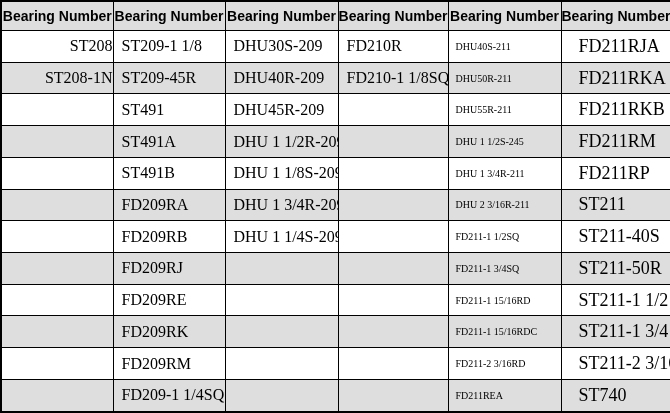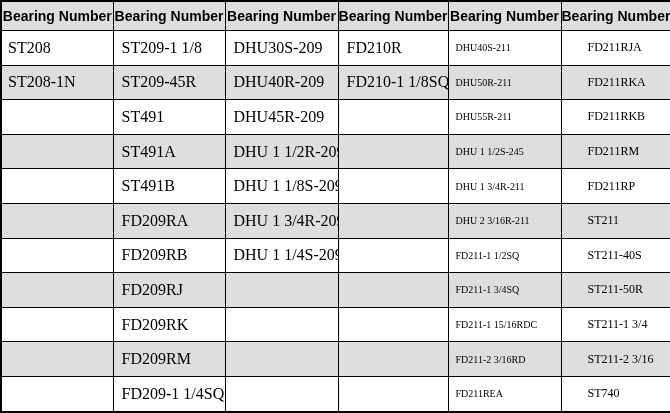--- a/index.html
+++ b/index.html
@@ -32,30 +32,30 @@
     background: var(--header-bg, #dedede);
     height: 28px;
   }
   td {
     font-family: "Liberation Serif", serif;
     font-size: 16px;
     text-align: left;
     padding-left: 8px;
   }
   td:first-child {
-    text-align: left;
+    text-align: right;
     padding-left: 6px;
   }
   td:nth-child(5) {
     font-size: 10px;
     padding-left: 7px;
   }
   td:nth-child(6) {
-    font-size: 12px;
-    padding-left: 26px;
+    font-size: 18px;
+    padding-left: 17px;
   }
   tbody tr:nth-child(odd) td {
     background: var(--row-even-bg, #ffffff);
   }
   tbody tr:nth-child(even) td {
     background: var(--row-odd-bg, #dedede);
   }
 </style>
 </head>
 <body>
@@ -139,20 +139,28 @@
       <tr>
         <td></td>
         <td>FD209RJ</td>
         <td></td>
         <td></td>
         <td>FD211-1 3/4SQ</td>
         <td>ST211-50R</td>
       </tr>
       <tr>
         <td></td>
+        <td>FD209RE</td>
+        <td></td>
+        <td></td>
+        <td>FD211-1 15/16RD</td>
+        <td>ST211-1 1/2</td>
+      </tr>
+      <tr>
+        <td></td>
         <td>FD209RK</td>
         <td></td>
         <td></td>
         <td>FD211-1 15/16RDC</td>
         <td>ST211-1 3/4</td>
       </tr>
       <tr>
         <td></td>
         <td>FD209RM</td>
         <td></td>

